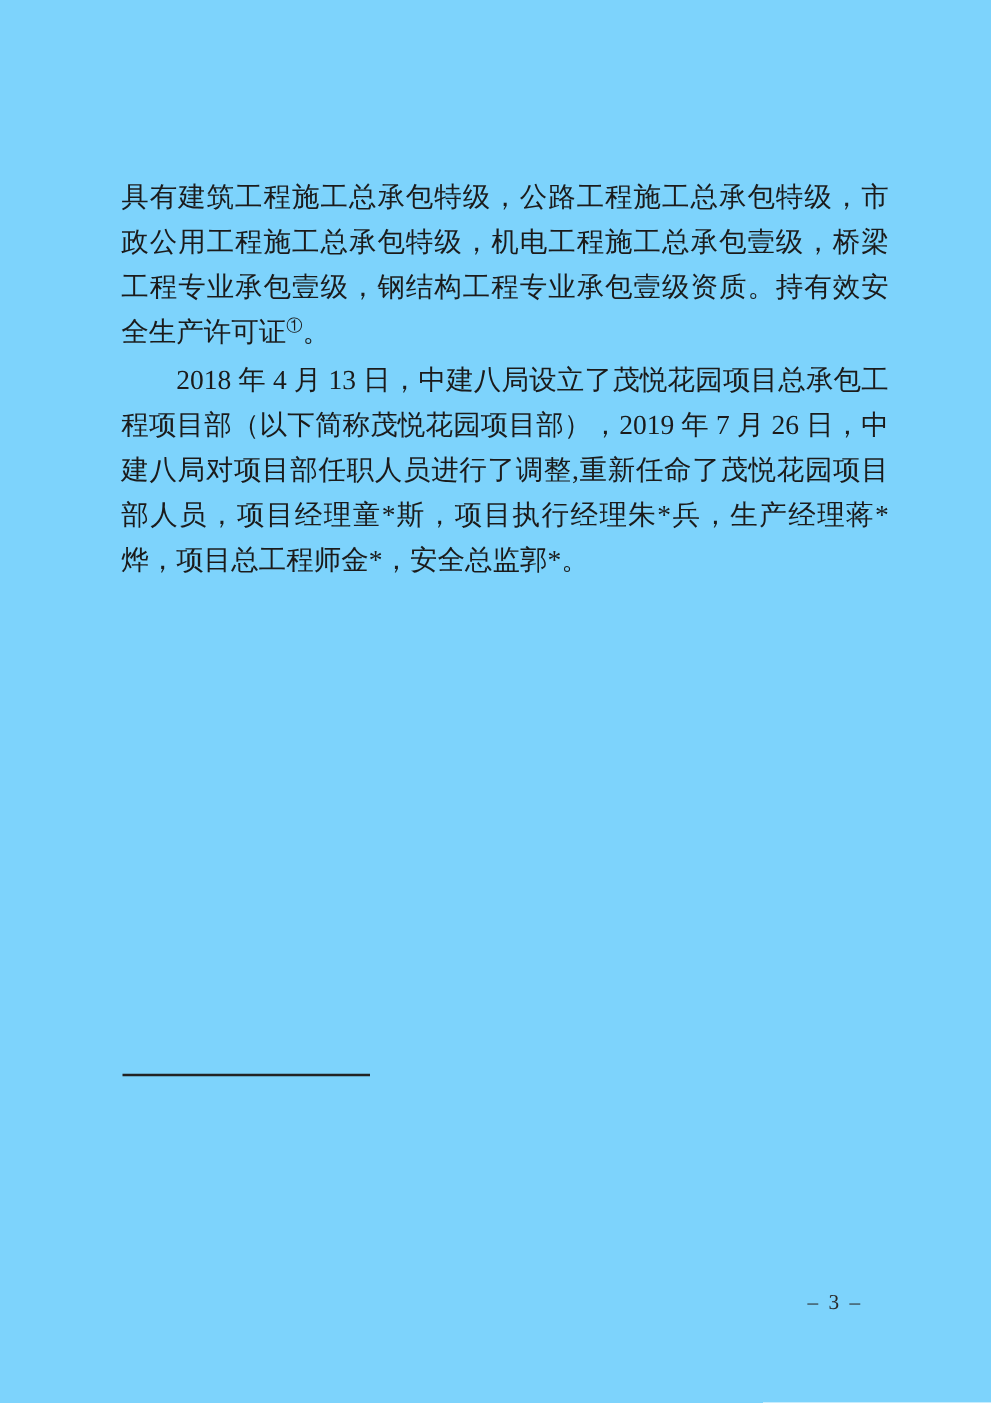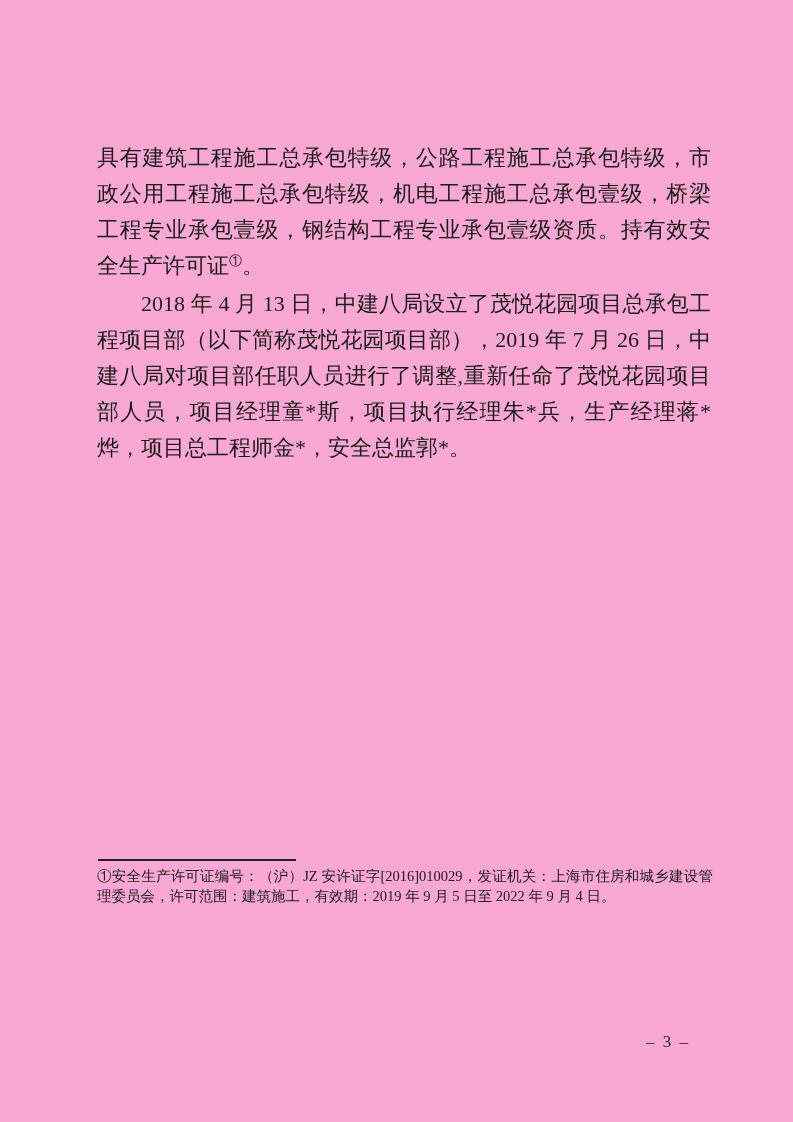--- a/index.html
+++ b/index.html
@@ -1,21 +1,21 @@
 <!DOCTYPE html>
 <html lang="zh"><head>
 <meta charset="utf-8">
 <style>
   * { margin: 0; padding: 0; box-sizing: border-box; }
   html, body { background: #ffffff; }
   .page {
     position: relative;
     width: 793px;
     height: 1122px;
-    background: #f9a8d4;
+    background: #7dd3fc;
     overflow: hidden;
     font-family: "Liberation Serif", "DejaVu Serif", serif;
     color: #1b1b1b;
   }
   .body-text {
     position: absolute;
     left: 97px;
     top: 140px;
     width: 614px;
     font-size: 22px;
@@ -67,18 +67,17 @@
   <main class="body-text">
     <div id="paragraphs">
         <p class="para">具有建筑工程施工总承包特级，公路工程施工总承包特级，市政公用工程施工总承包特级，机电工程施工总承包壹级，桥梁工程专业承包壹级，钢结构工程专业承包壹级资质。持有效安全生产许可证<sup>①</sup>。</p>
         <p class="para indent">2018 年 4 月 13 日，中建八局设立了茂悦花园项目总承包工程项目部（以下简称茂悦花园项目部），2019 年 7 月 26 日，中建八局对项目部任职人员进行了调整,重新任命了茂悦花园项目部人员，项目经理童*斯，项目执行经理朱*兵，生产经理蒋*烨，项目总工程师金*，安全总监郭*。</p>
       </div>
   </main>
 
   <div class="footnote-sep"></div>
 
   <section class="footnotes" id="footnotes">
-      <p class="footnote">①安全生产许可证编号：（沪）JZ 安许证字[2016]010029，发证机关：上海市住房和城乡建设管理委员会，许可范围：建筑施工，有效期：2019 年 9 月 5 日至 2022 年 9 月 4 日。</p>
     </section>
 
   <div class="page-number">– 3 –</div>
 
 </div>
 
 </body></html>

